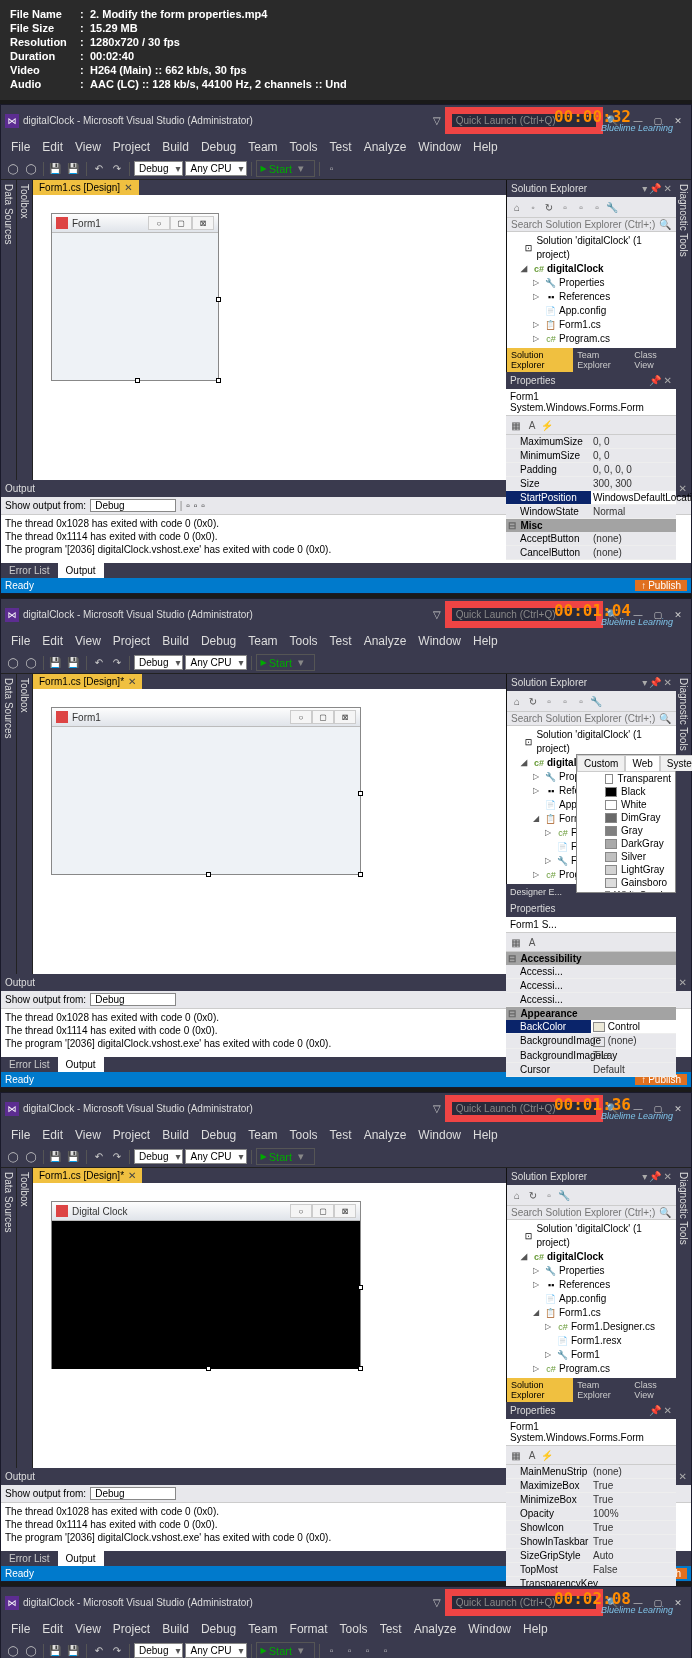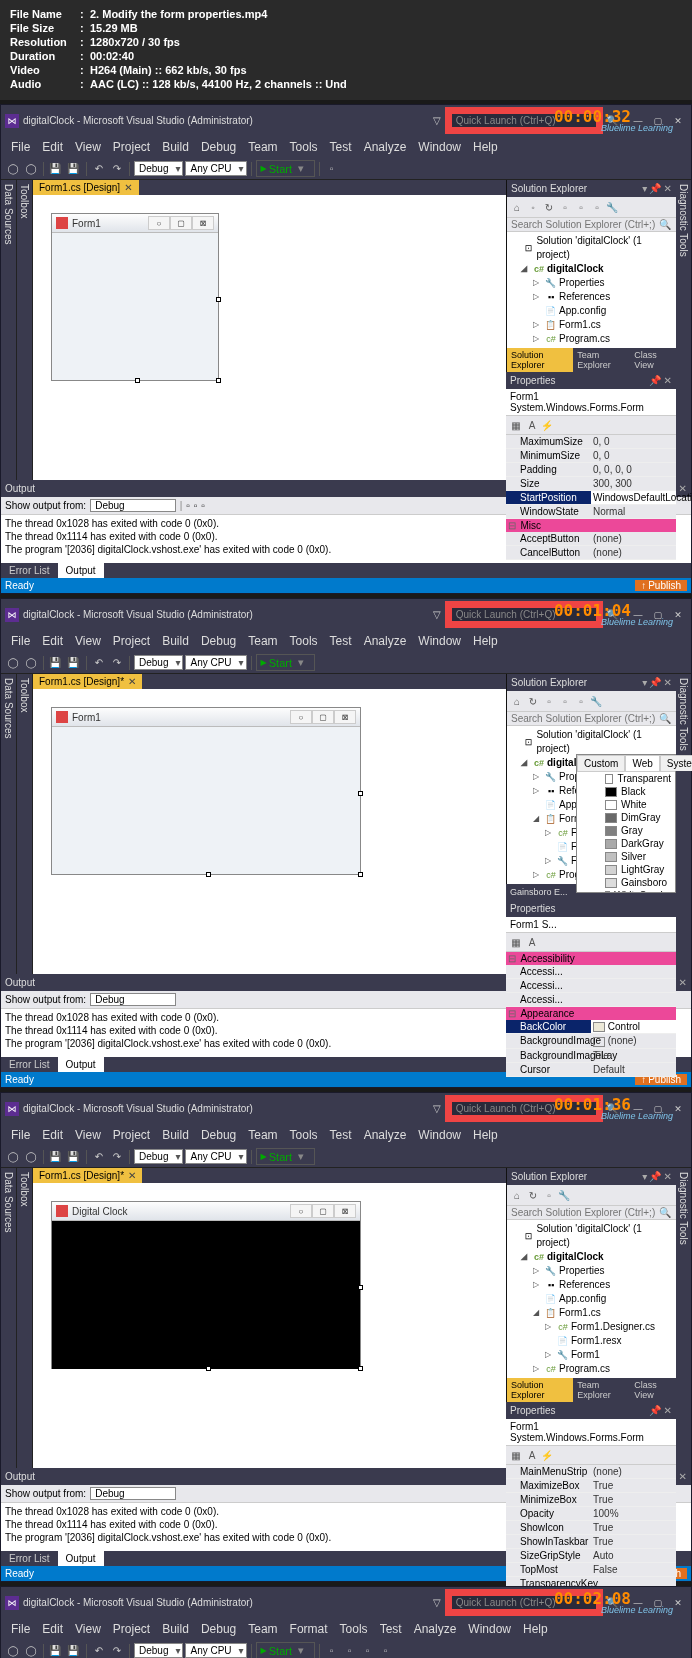--- a/index.html
+++ b/index.html
@@ -57,21 +57,21 @@
 .sol-bottom-tabs { display: flex; background: #3a3a4e; font-size: 9px; }
 .sol-bottom-tabs span { padding: 2px 4px; color: #ccc; }
 .sol-bottom-tabs span.active { background: #f0c040; color: #000; }
 .props-panel { background: #e8e8ec; color: #000; font-size: 10px; }
 .props-title { background: #3a3a4e; padding: 3px 4px; color: #ddd; display: flex; }
 .props-title .pin { margin-left: auto; display: flex; gap: 2px; color: #aaa; }
 .props-obj { padding: 2px 4px; border-bottom: 1px solid #ccc; color: #000; background: #fff; }
 .props-toolbar { display: flex; gap: 0; padding: 1px 2px; border-bottom: 1px solid #ccc; }
 .props-toolbar .pb { width: 16px; height: 16px; display: flex; align-items: center; justify-content: center; font-size: 10px; color: #555; }
 .props-grid { display: flex; flex-direction: column; }
-.props-cat { background: #ec4899; padding: 1px 2px; font-weight: normal; display: flex; align-items: center; }
+.props-cat { background: #a3a3a3; padding: 1px 2px; font-weight: bold; display: flex; align-items: center; }
 .props-cat::before { content: '⊟'; margin-right: 4px; color: #666; }
 .props-row { display: flex; border-bottom: 1px solid #eee; }
 .props-row .pname { width: 50%; padding: 1px 2px 1px 14px; }
 .props-row .pval { width: 50%; padding: 1px 2px; color: #333; }
 .props-row.sel { background: #0a246a; color: #fff; }
 .props-row.sel .pval { background: #fff; color: #000; }
 .output-panel { background: #fff; color: #000; font-size: 10px; }
 .output-title { background: #3a3a4e; color: #ddd; padding: 3px 4px; display: flex; }
 .output-title .pin { margin-left: auto; display: flex; gap: 2px; color: #aaa; }
 .output-toolbar { display: flex; align-items: center; gap: 4px; padding: 2px 4px; background: #e8e8ec; border-bottom: 1px solid #ccc; }
@@ -500,21 +500,21 @@
               <span>Form1</span>
             </div>
           <div class="tree-item" style="--indent:24px">
               <span class="exp">▷</span>
               <span class="ticon" style="color:#6a9c3a">c#</span>
               <span>Program.cs</span>
             </div>
         </div>
       </div>
       <div class="props-panel" style="position:relative">
-        <div style="background:#3a3a4e; padding:3px 4px; color:#ddd; font-size:9px;">Gainsboro E...</div>
+        <div style="background:#3a3a4e; padding:3px 4px; color:#ddd; font-size:9px;">Designer E...</div>
         <div class="props-title">
             <span>Properties</span>
           </div>
         <div class="props-obj">Form1 S...</div>
         <div class="props-toolbar">
             <div class="pb">▦</div>
             <div class="pb">A</div>
           </div>
         <div class="props-cat">Accessibility</div>
         <div class="props-row">

